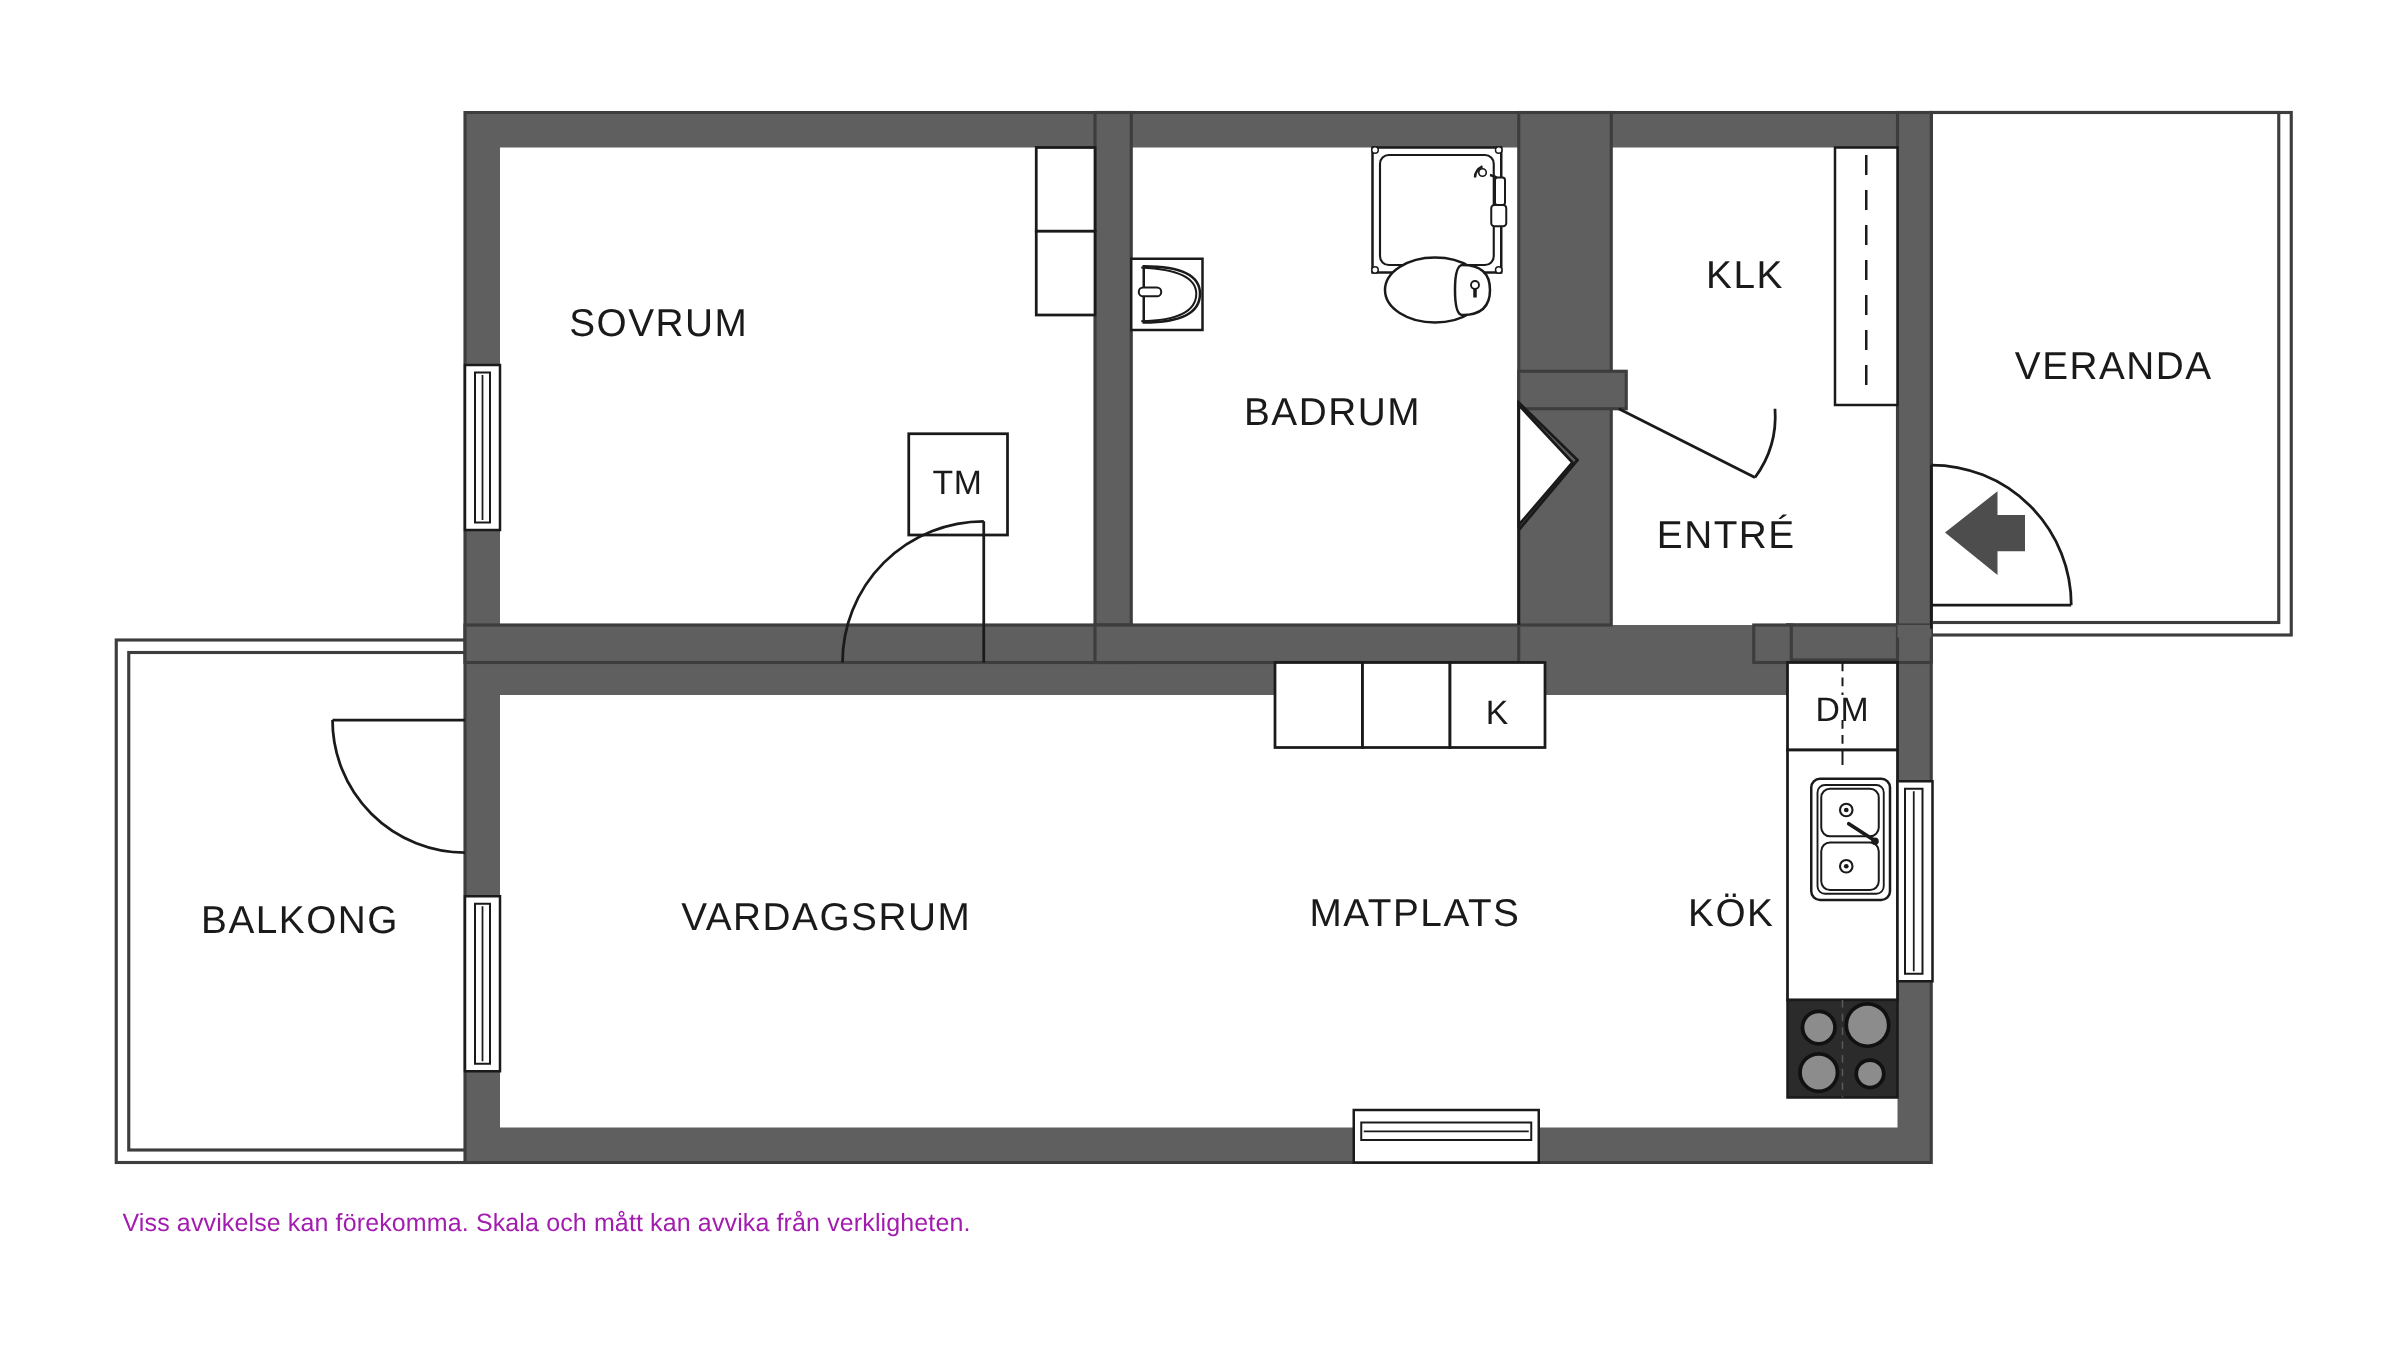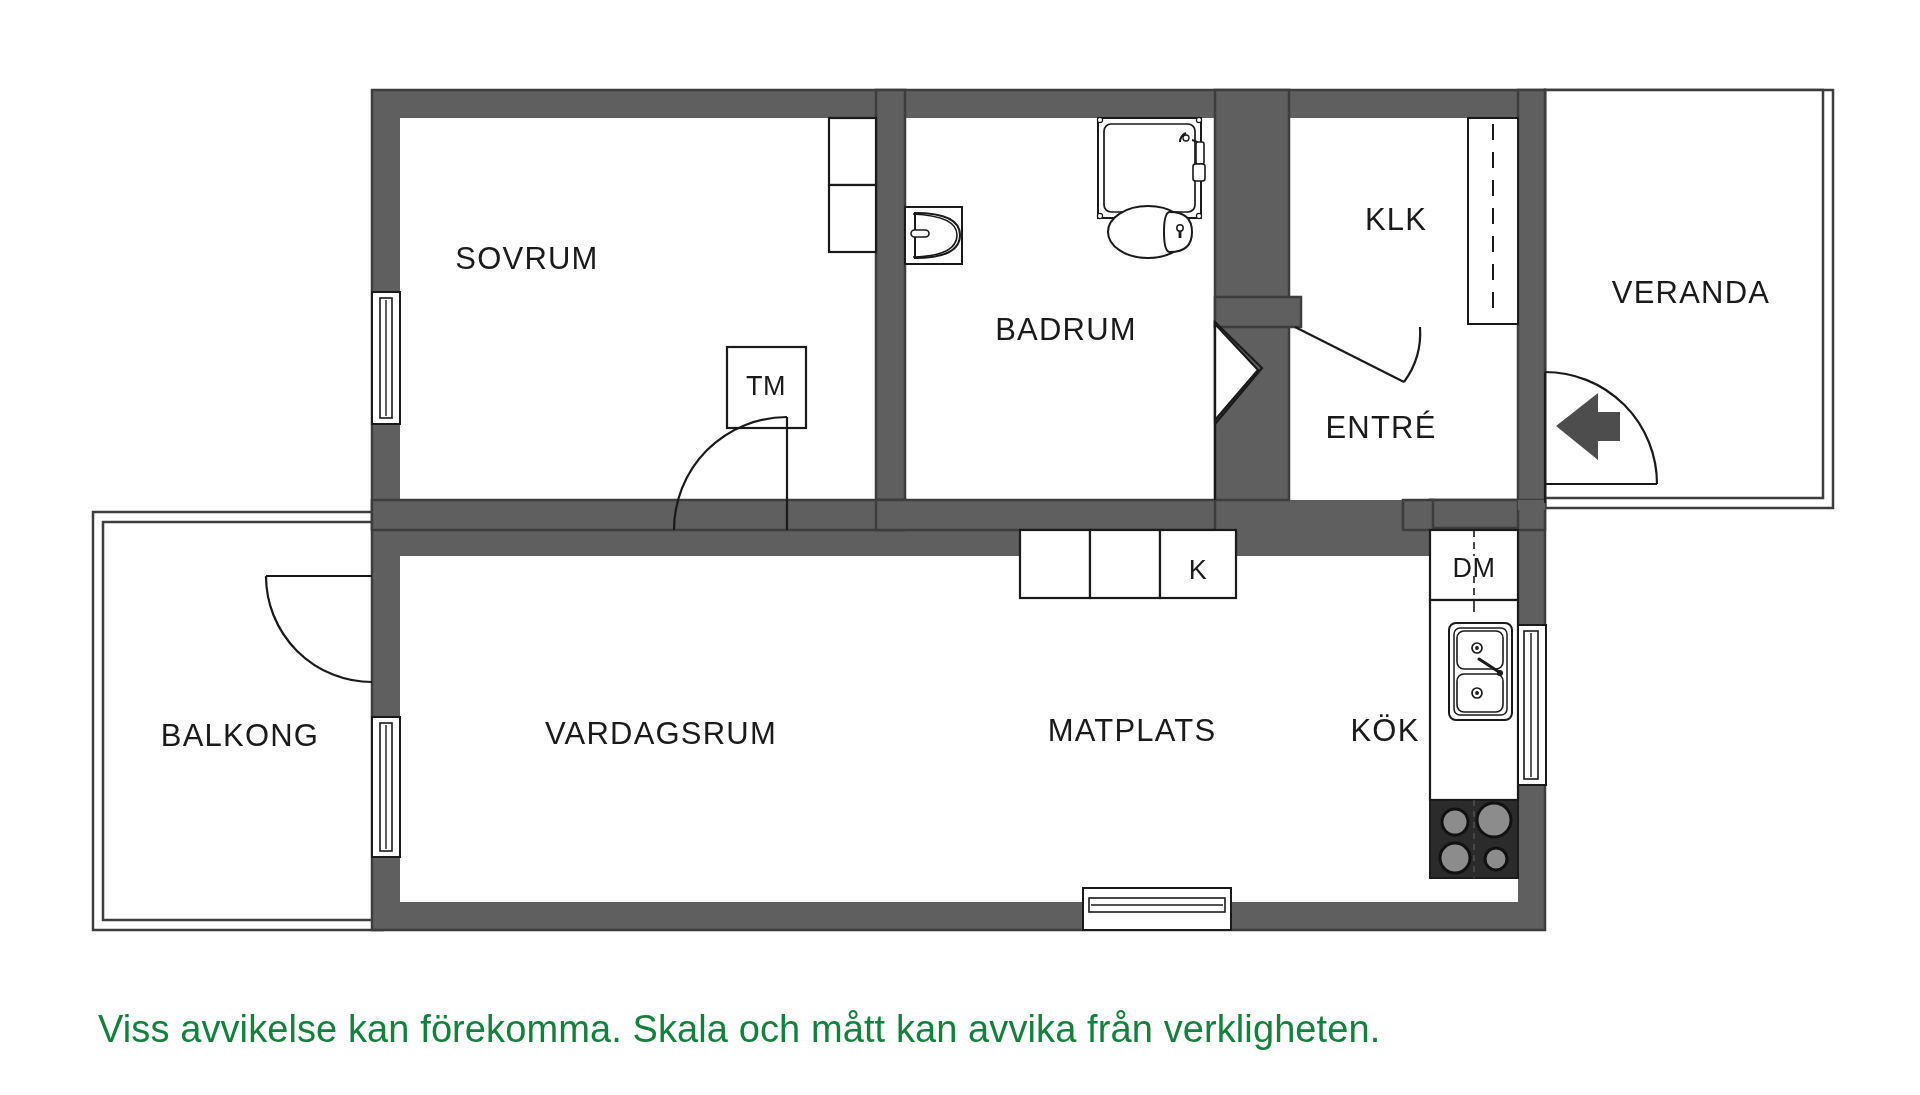--- a/index.html
+++ b/index.html
@@ -41,24 +41,24 @@
     font-size: 27px;
     letter-spacing: 0.6px;
     fill: #1a1a1a;
     text-anchor: middle;
     dominant-baseline: middle;
     font-weight: 400;
   }
   .disclaimer-text {
     position: absolute;
     left: 98px;
-    top: 1008px;
-    font-family: "Liberation Sans", sans-serif;
-    font-size: 38px;
-    color: #15803d;
+    top: 968px;
+    font-family: "Liberation Sans", sans-serif;
+    font-size: 20px;
+    color: #a21caf;
     white-space: nowrap;
     letter-spacing: 0.1px;
   }
 </style>
 </head>
 <body>
 
 <div id="plan-root">
 
   <svg id="floorplan" viewBox="0 0 1920 1095" xmlns="http://www.w3.org/2000/svg">

